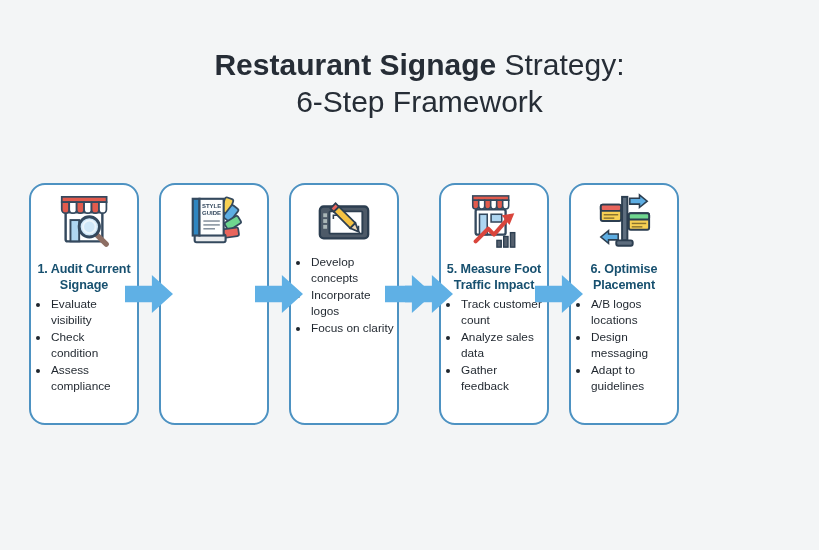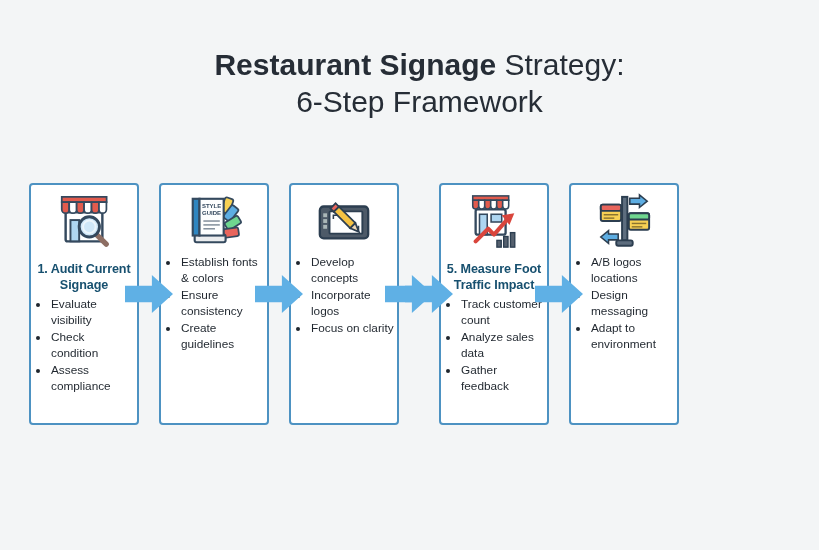--- a/index.html
+++ b/index.html
@@ -14,21 +14,21 @@
     color:var(--title-text,#262d36);font-weight:400;
   }
   .page-title .b{font-weight:700;}
   .flow-row{
     position:absolute;top:183px;left:29px;width:761px;
     display:flex;align-items:flex-start;
   }
   .card{
     flex:0 0 110px;box-sizing:border-box;width:110px;height:242px;
     background:#ffffff;border:2px solid var(--card-border,#4d92c2);
-    border-radius:4px;padding:8px 3px 0;position:relative;z-index:1;
+    border-radius:16px;padding:8px 3px 0;position:relative;z-index:1;
   }
   .icon-wrap{height:58px;text-align:center;}
   .card-icon{width:62px;height:58px;}
   .card-title{
     margin:10px 0 0;font-size:12.6px;font-weight:700;
     color:var(--step-title,#17506f);text-align:center;line-height:16px;
     letter-spacing:-0.1px;
   }
   ul.bullets{
     margin:3px 0 0;padding:0 0 0 16px;
@@ -172,25 +172,20 @@
           <li>Assess compliance</li>
         </ul>
   </div>
 <div class="flow-arrow"></div>
   <div class="card">
     <div class="icon-wrap">
       <svg class="card-icon">
             <use href="#icon-style-guide-book"></use>
           </svg>
     </div>
-    <ul class="bullets">
-          <li>Establish fonts &amp; colors</li>
-          <li>Ensure consistency</li>
-          <li>Create guidelines</li>
-        </ul>
   </div>
 <div class="flow-arrow"></div>
   <div class="card">
     <div class="icon-wrap">
       <svg class="card-icon">
             <use href="#icon-drawing-tablet"></use>
           </svg>
     </div>
     <ul class="bullets">
           <li>Develop concepts</li>
@@ -213,20 +208,21 @@
           <li>Gather feedback</li>
         </ul>
   </div>
 <div class="flow-arrow"></div>
   <div class="card">
     <div class="icon-wrap">
       <svg class="card-icon">
             <use href="#icon-signpost-arrows"></use>
           </svg>
     </div>
+    <h3 class="card-title">6. Optimise Placement</h3>
     <ul class="bullets">
           <li>A/B logos locations</li>
           <li>Design messaging</li>
-          <li>Adapt to environment</li>
+          <li>Adapt to guidelines</li>
         </ul>
   </div>
 </div>
 </div>
 
 </body></html>

